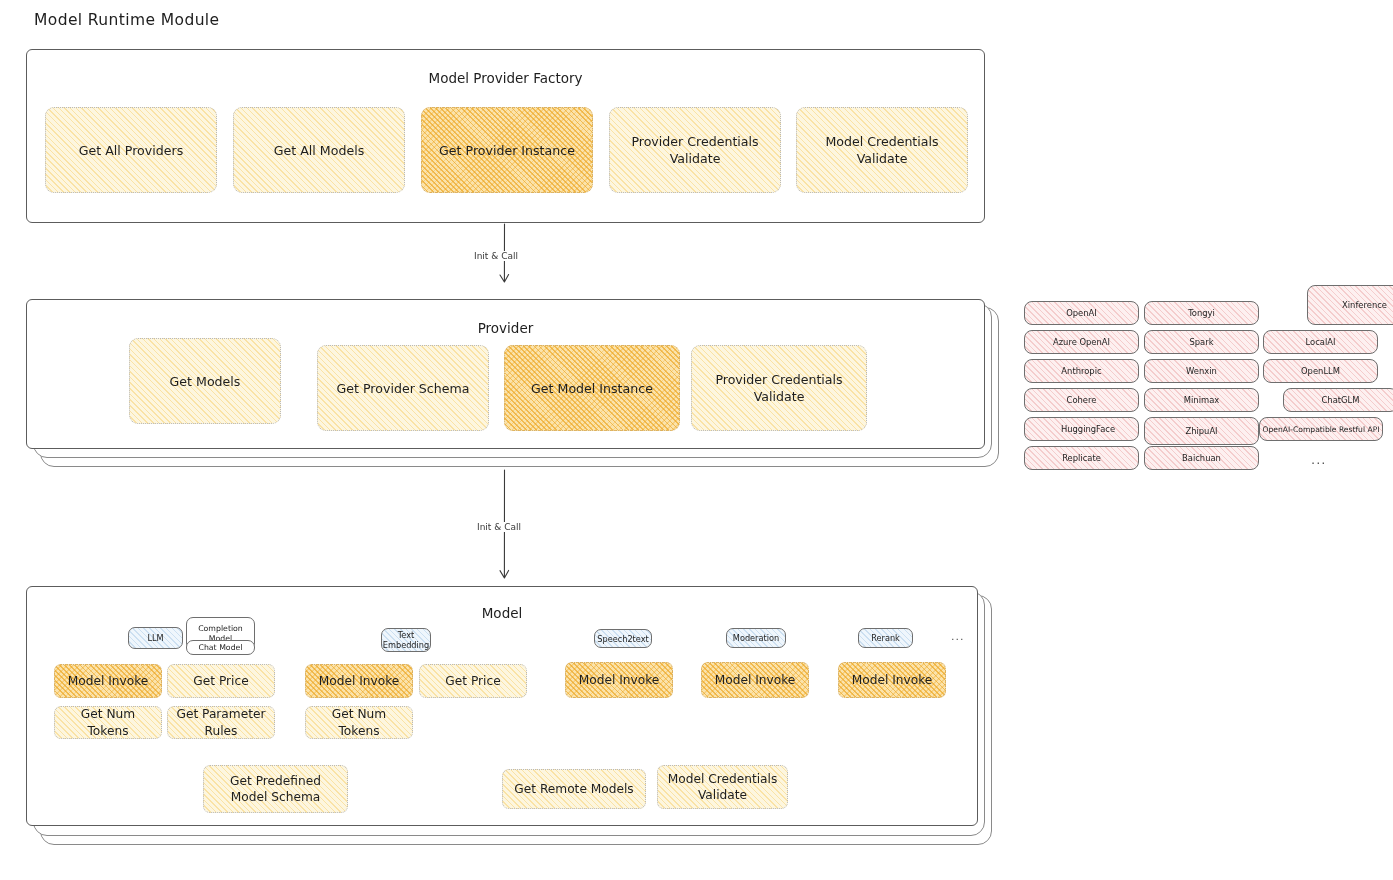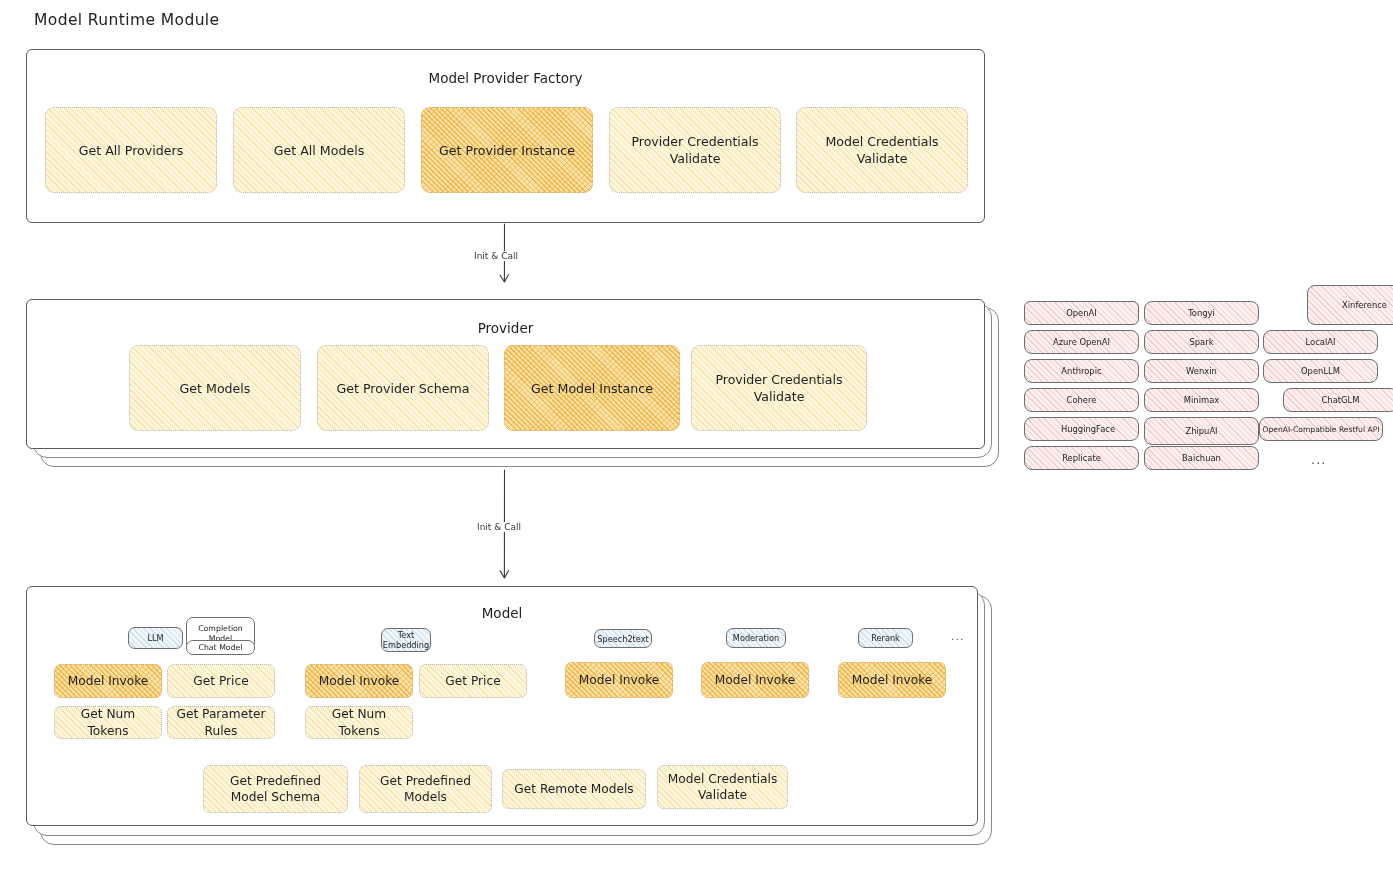--- a/index.html
+++ b/index.html
@@ -177,26 +177,26 @@
     </svg>
   </div>
   <div class="arrow-label" style="left:470px;top:251px;">Init &amp; Call</div>
 
   <div class="panel-layer" style="left:40px;top:307px;width:959px;height:160px;"></div>
   <div class="panel-layer" style="left:33px;top:303px;width:959px;height:155px;"></div>
   <div class="panel" style="left:26px;top:299px;width:959px;height:150px;">
     <div class="panel-title" style="top:20px;">Provider</div>
   </div>
 
-  <div class="node" style="left:129px;top:345px;width:172px;height:86px;">Get Models</div>
+  <div class="node" style="left:129px;top:338px;width:152px;height:86px;">Get Models</div>
   <div class="node" style="left:317px;top:345px;width:172px;height:86px;">Get Provider Schema</div>
   <div class="node hl" style="left:504px;top:345px;width:176px;height:86px;">Get Model Instance</div>
   <div class="node" style="left:691px;top:345px;width:176px;height:86px;">Provider Credentials Validate</div>
 
-  <div class="chip" style="left:1024px;top:301px;width:115px;height:24px;border-radius:6px;">OpenAI</div>
+  <div class="chip" style="left:1024px;top:301px;width:115px;height:24px;">OpenAI</div>
   <div class="chip" style="left:1024px;top:330px;width:115px;height:24px;">Azure OpenAI</div>
   <div class="chip" style="left:1024px;top:359px;width:115px;height:24px;">Anthropic</div>
   <div class="chip" style="left:1024px;top:388px;width:115px;height:24px;">Cohere</div>
   <div class="chip" style="left:1024px;top:417px;width:115px;height:24px;padding-left:16px;">HuggingFace</div>
   <div class="chip" style="left:1024px;top:446px;width:115px;height:24px;">Replicate</div>
 
   <div class="chip" style="left:1144px;top:301px;width:115px;height:24px;">Tongyi</div>
   <div class="chip" style="left:1144px;top:330px;width:115px;height:24px;">Spark</div>
   <div class="chip" style="left:1144px;top:359px;width:115px;height:24px;">Wenxin</div>
   <div class="chip" style="left:1144px;top:388px;width:115px;height:24px;">Minimax</div>
@@ -246,17 +246,16 @@
   <div class="node sm" style="left:419px;top:664px;width:108px;height:34px;">Get Price</div>
   <div class="node sm" style="left:305px;top:706px;width:108px;height:33px;">Get Num Tokens</div>
 
   <div class="node hl sm" style="left:565px;top:662px;width:108px;height:36px;">Model Invoke</div>
 
   <div class="node hl sm" style="left:701px;top:662px;width:108px;height:36px;">Model Invoke</div>
 
   <div class="node hl sm" style="left:838px;top:662px;width:108px;height:36px;">Model Invoke</div>
 
   <div class="node sm" style="left:203px;top:765px;width:145px;height:48px;">Get Predefined Model Schema</div>
-  <div class="node sm" style="left:359px;top:765px;width:133px;height:48px;">Get Predefined Models</div>
   <div class="node sm" style="left:502px;top:769px;width:144px;height:40px;">Get Remote Models</div>
   <div class="node sm" style="left:657px;top:765px;width:131px;height:44px;">Model Credentials Validate</div>
 
 </div>
 
 </body></html>

